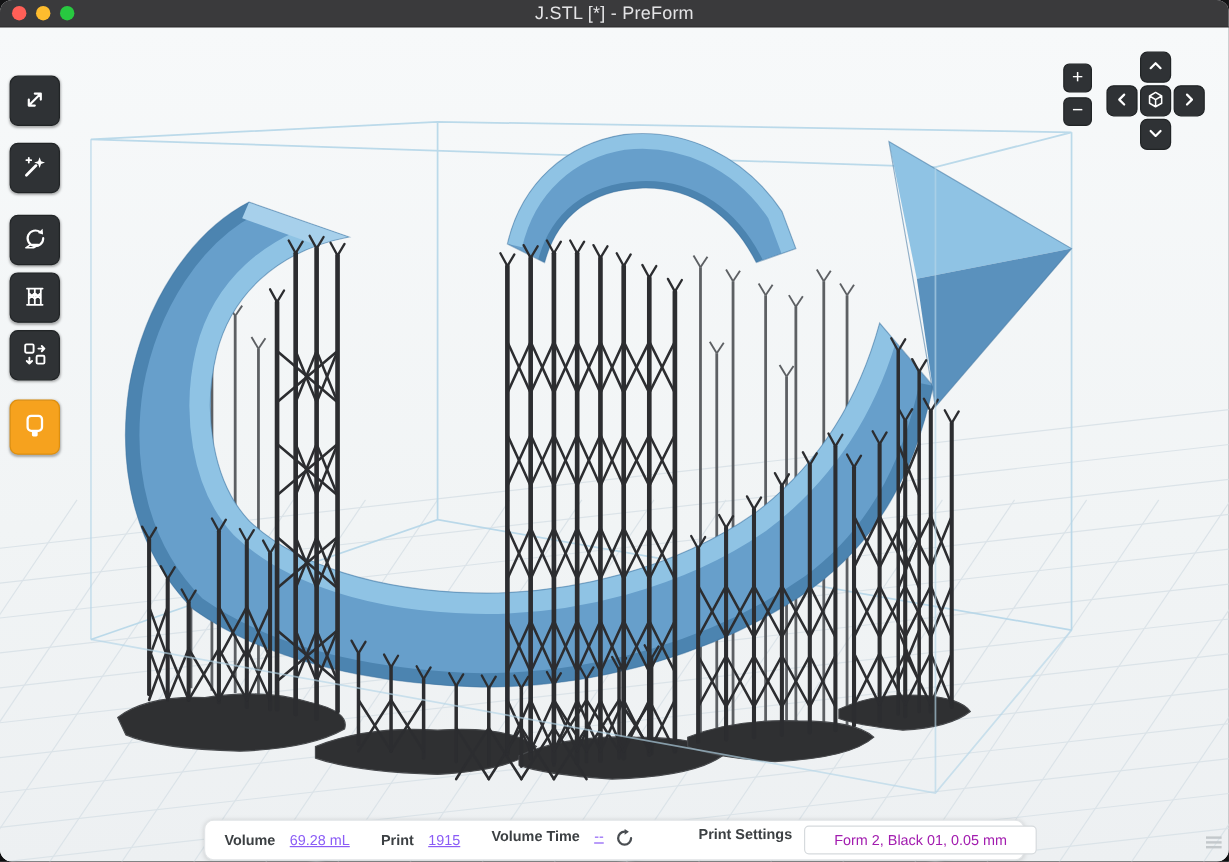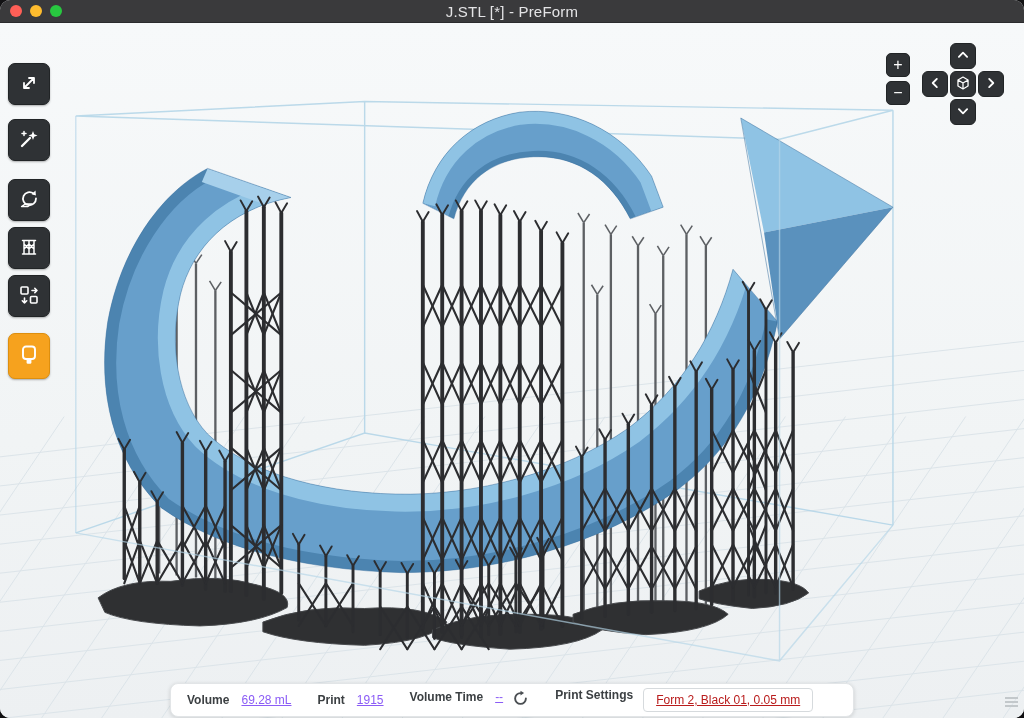--- a/index.html
+++ b/index.html
@@ -26,25 +26,25 @@
   .dpad{position:absolute;left:922px;top:20px;display:grid;grid-template-columns:repeat(3,26px);grid-template-rows:repeat(3,26px);gap:2px;z-index:5;}
   .dbtn{width:26px;height:26px;border-radius:6px;background:#2f3235;border:1px solid #212426;display:flex;align-items:center;justify-content:center;cursor:pointer;padding:0;}
   .d-up{grid-column:2;grid-row:1;}
   .d-left{grid-column:1;grid-row:2;}
   .d-center{grid-column:2;grid-row:2;}
   .d-right{grid-column:3;grid-row:2;}
   .d-down{grid-column:2;grid-row:3;}
   
   .statusbar{position:absolute;left:50%;transform:translateX(-50%);bottom:2px;width:684px;height:34px;background:#ffffff;border:1px solid #e2e5e7;border-radius:8px;box-shadow:0 1px 4px rgba(0,0,0,.14);display:flex;align-items:center;padding:0 16px;box-sizing:border-box;font-size:12px;z-index:6;white-space:nowrap;}
   .sb-group{display:flex;align-items:flex-start;margin-right:26px;}
-  .sb-group:last-child{margin-right:0;}
+  .sb-group:last-child{margin-right:0;margin-left:27px;}
   .sb-label{font-weight:bold;color:#3c4043;}
   .sb-value{color:#8b5cf6;margin-left:12px;text-decoration:underline;}
   .refresh-btn{border:none;background:none;padding:0;margin-left:9px;cursor:pointer;display:flex;align-items:center;}
-  .ps-box{border:1px solid #d6dadd;border-radius:4px;padding:4px 12px;color:#b91c1c;font-size:12px;background:#fff;cursor:pointer;margin-left:10px;text-decoration:underline;}
+  .ps-box{border:1px solid #d6dadd;border-radius:4px;padding:4px 24px;color:#a21caf;font-size:12px;background:#fff;cursor:pointer;margin-left:10px;}
   .grip{position:absolute;right:6px;bottom:12px;display:flex;flex-direction:column;gap:2px;cursor:pointer;z-index:5;}
   .grip span{display:block;width:13px;height:2px;background:#c3c8cb;}
 </style>
 </head>
 <body>
 
 <div class="stage">
 <div class="window">
 
   <div class="titlebar">

